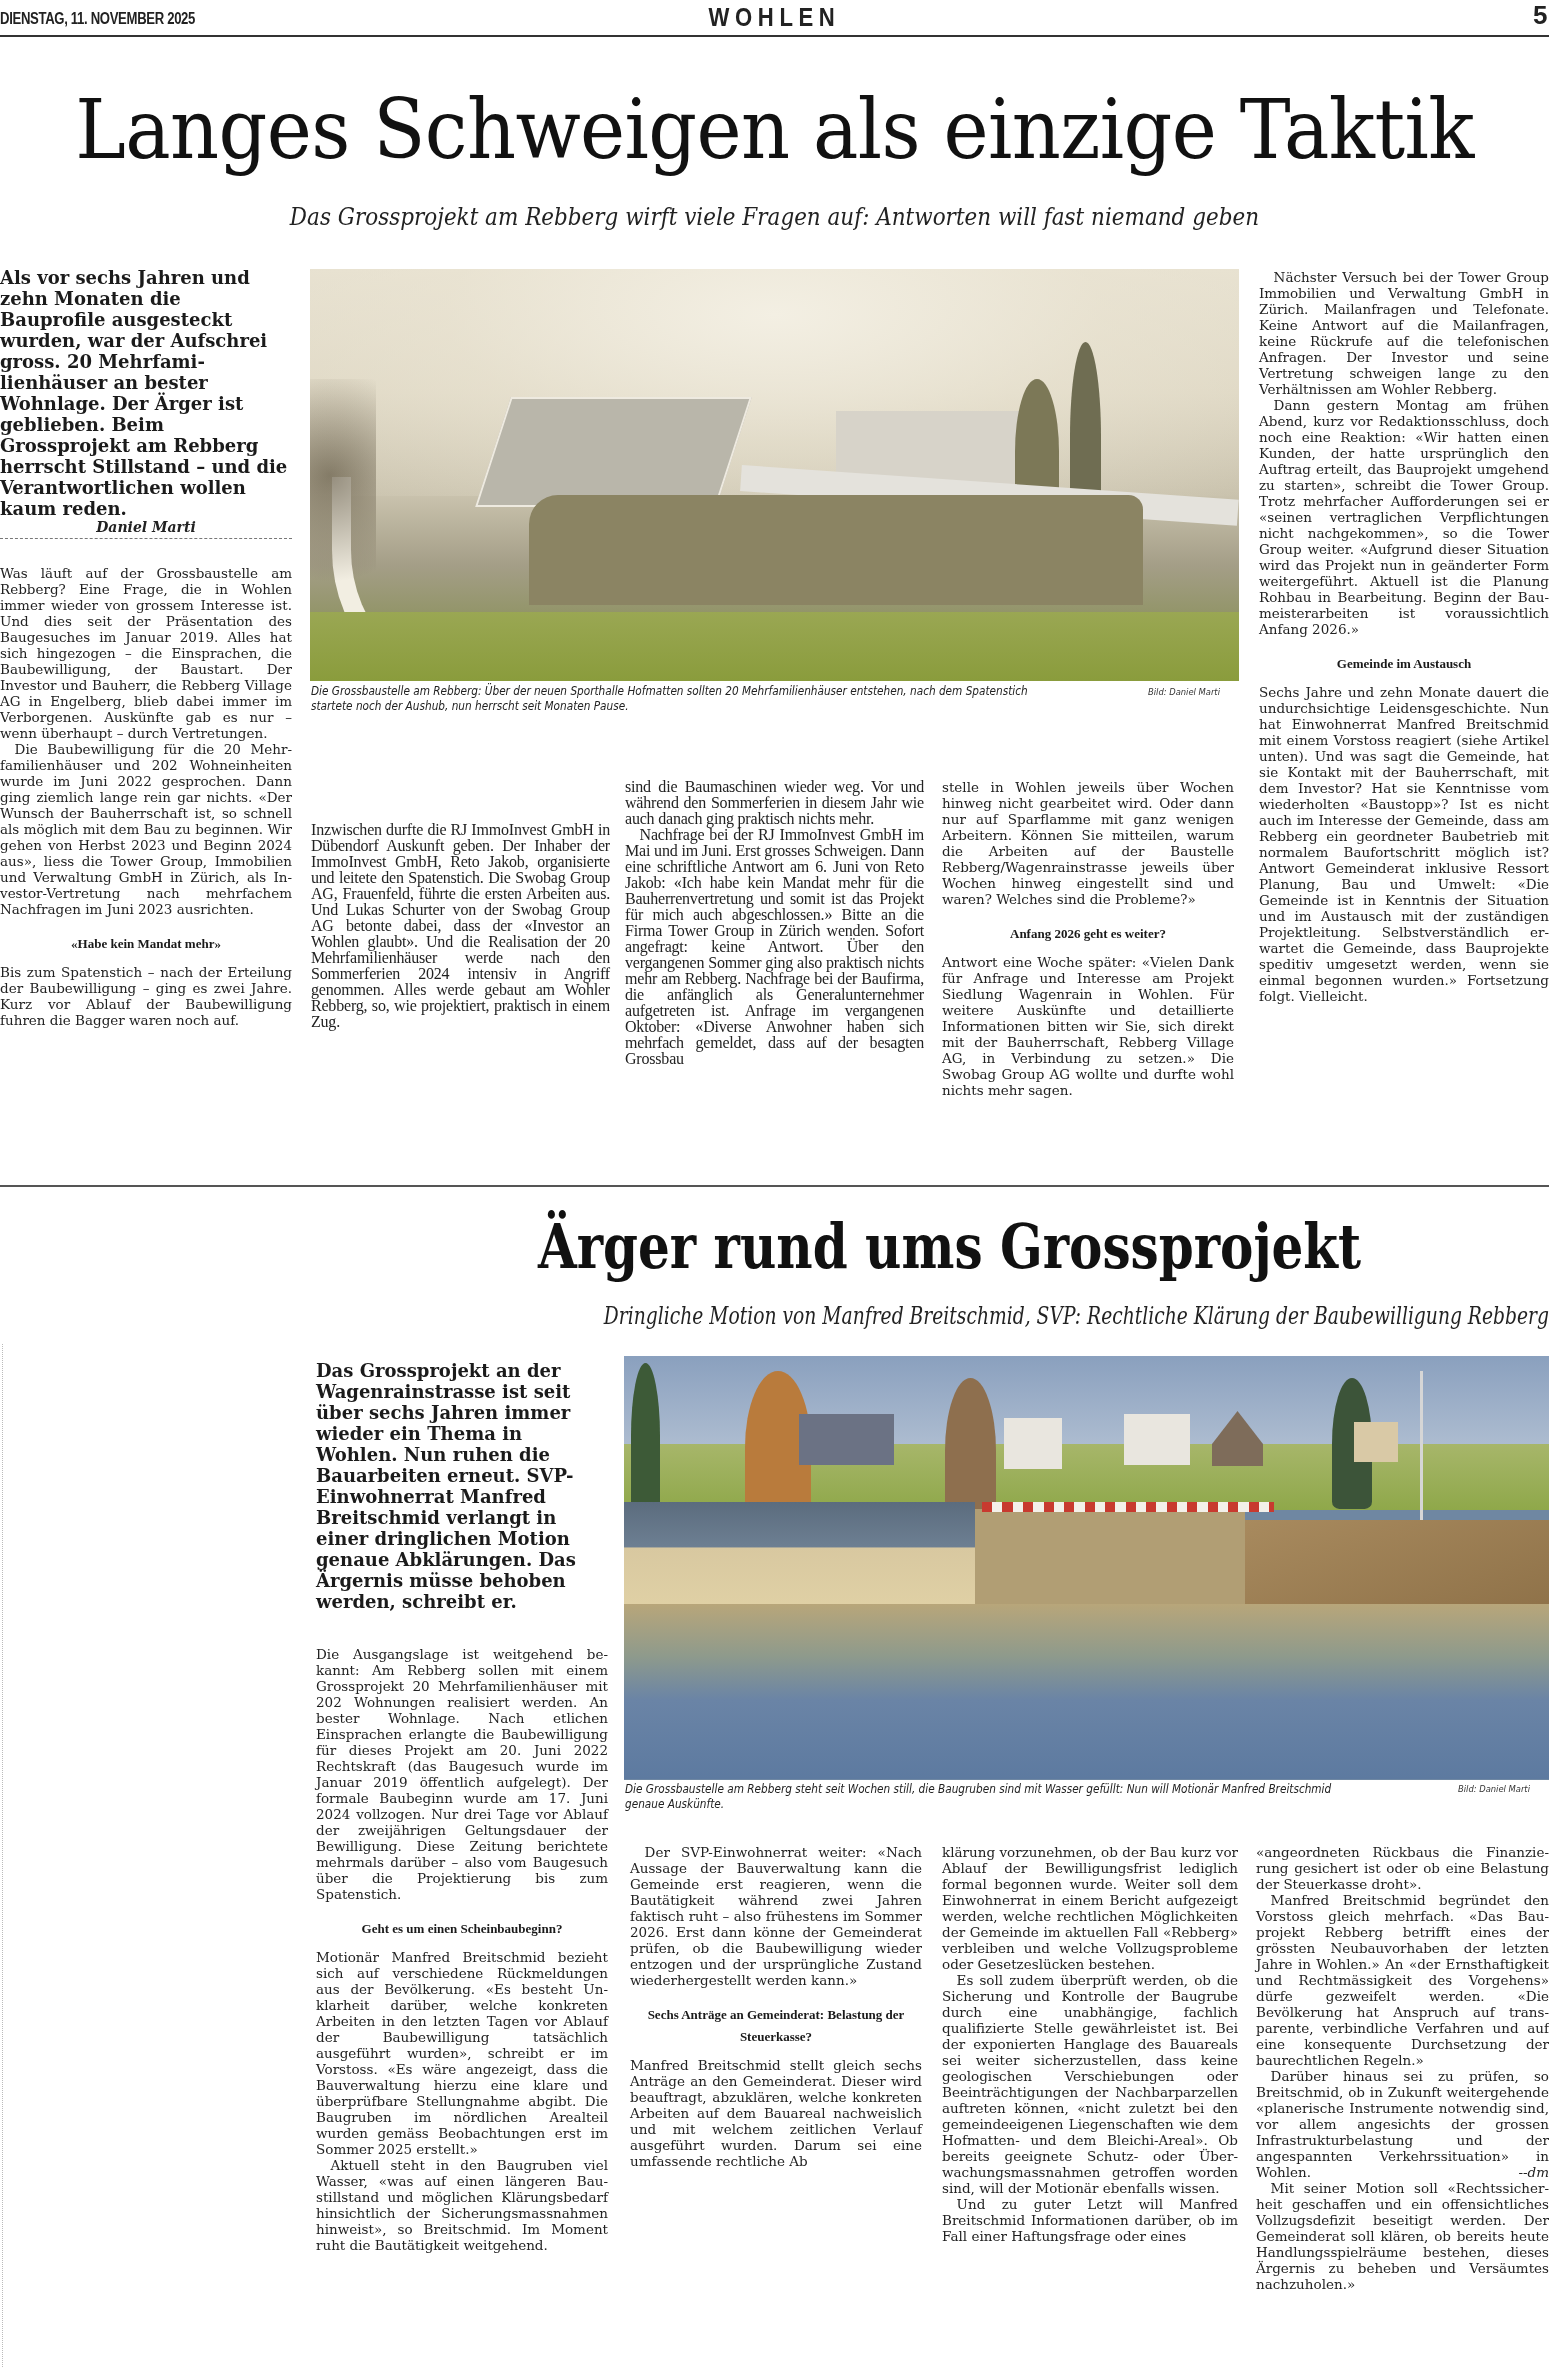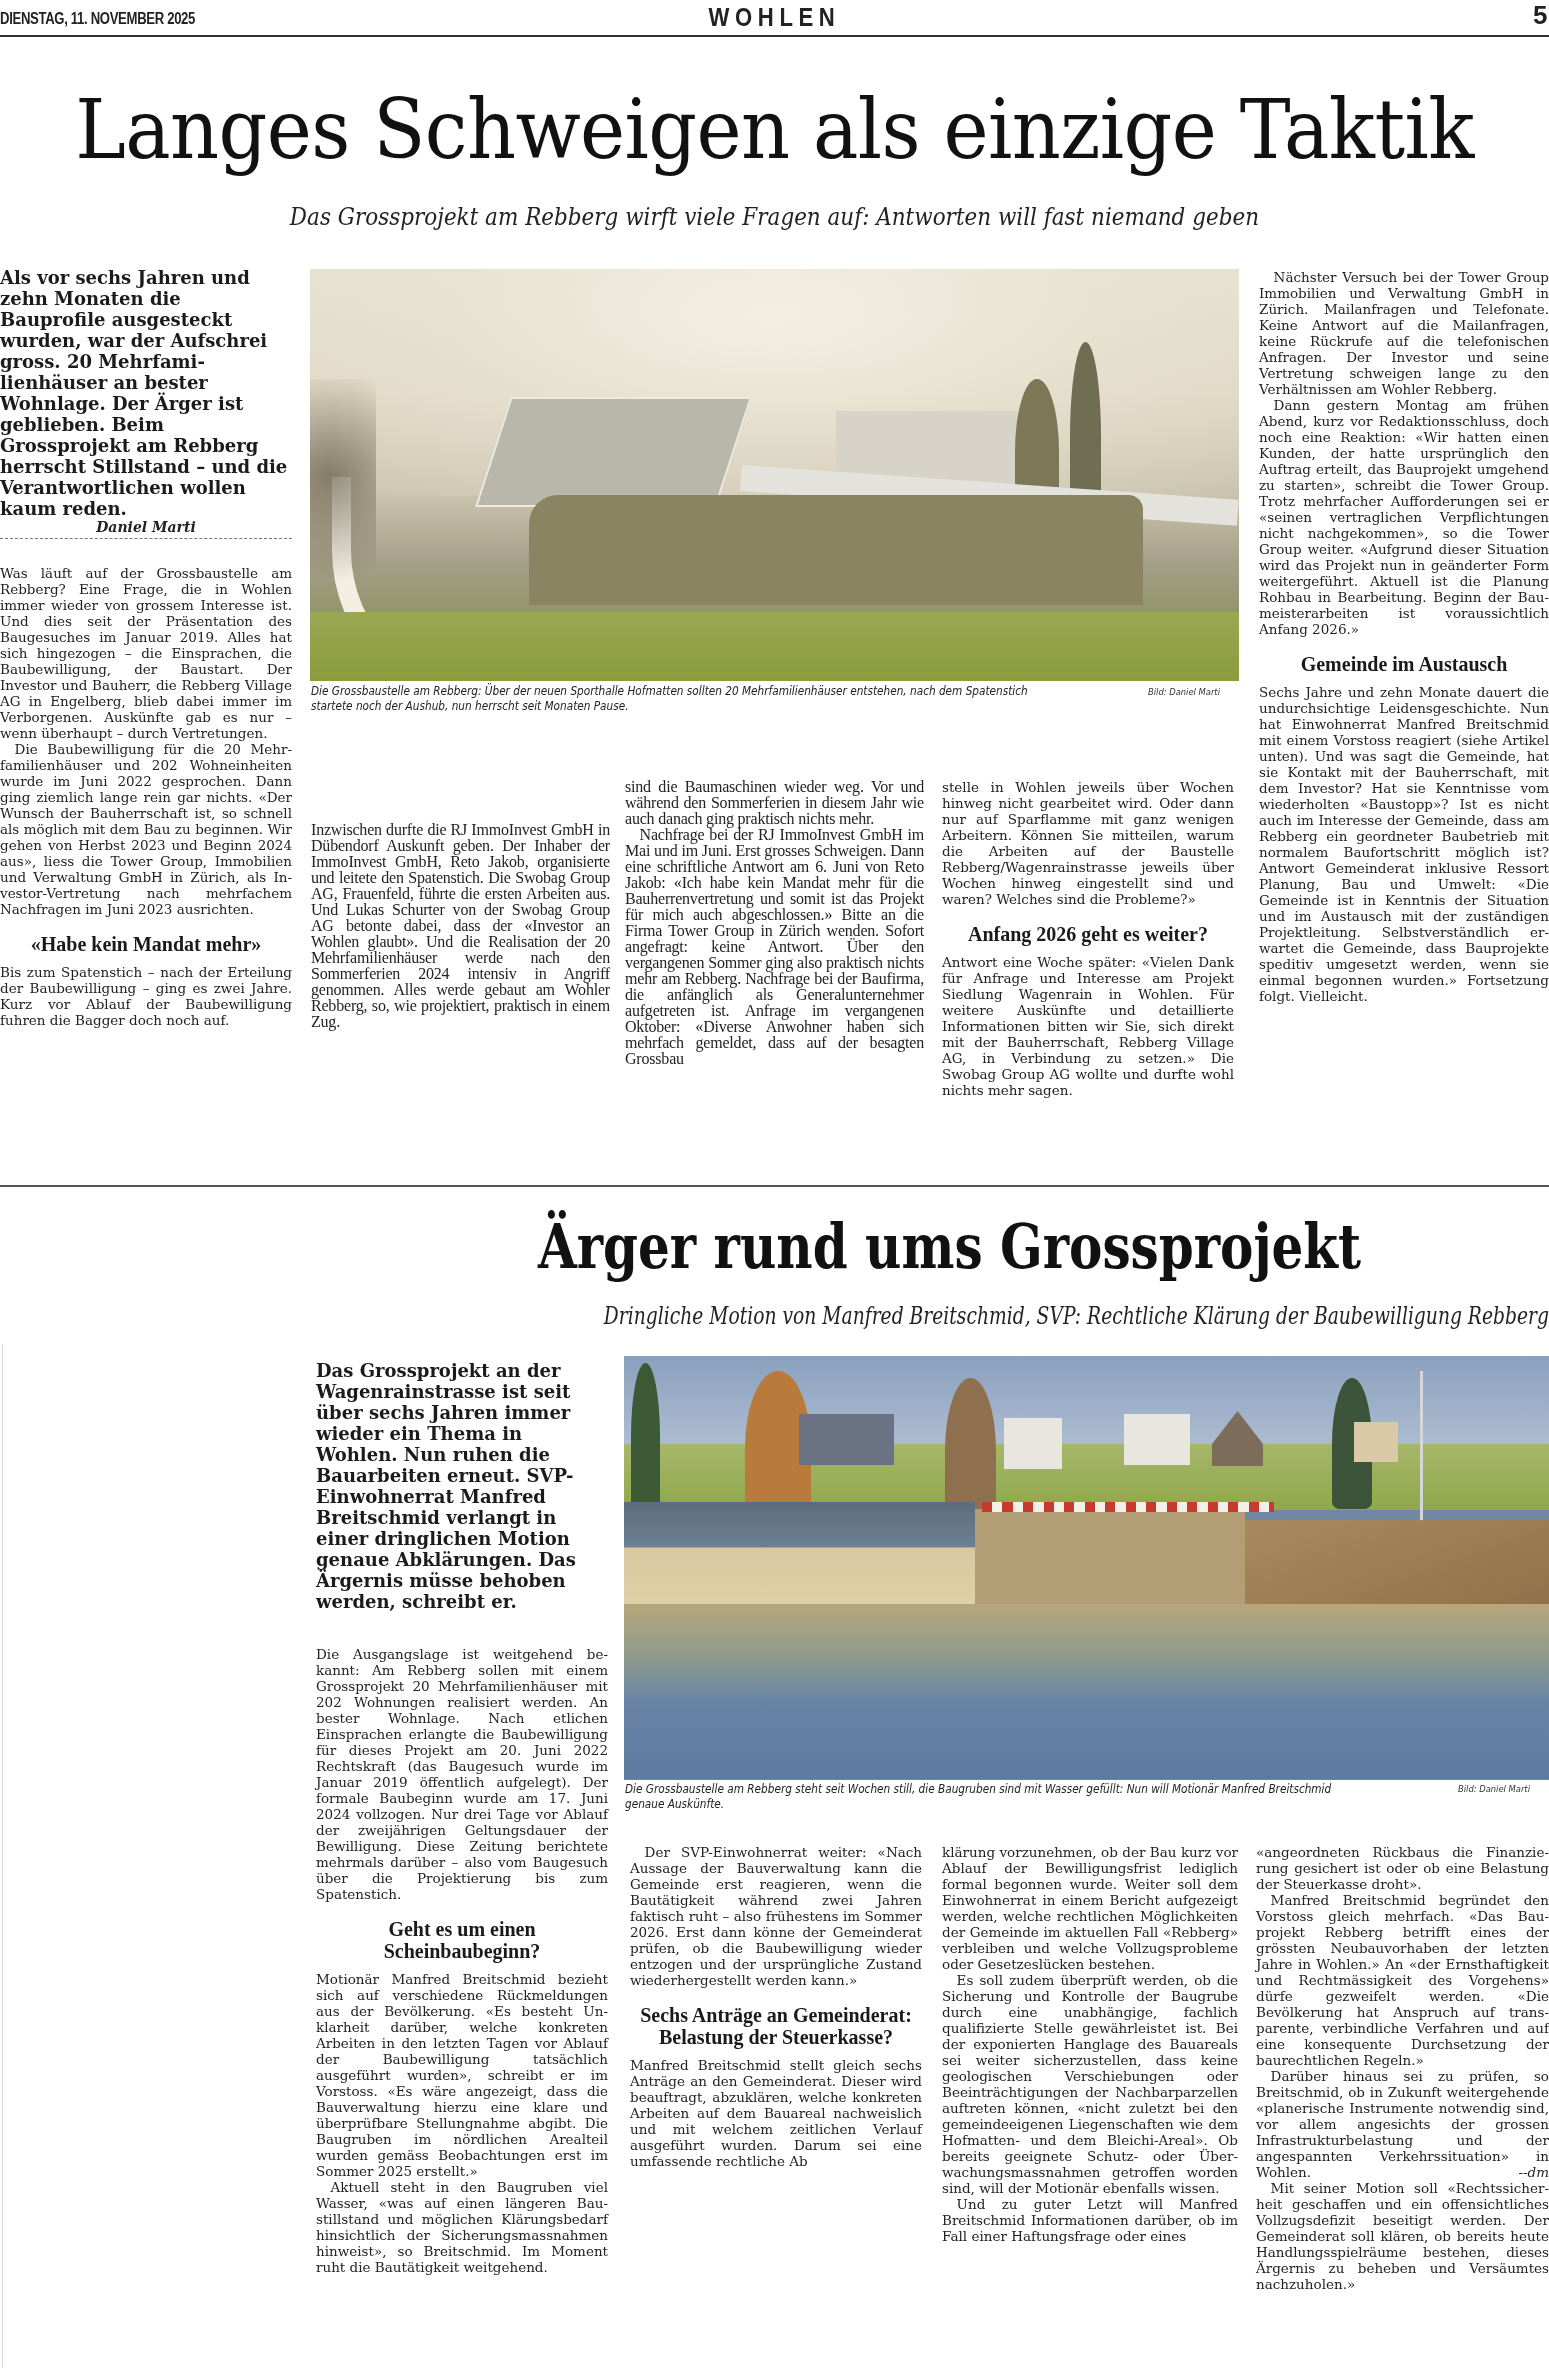--- a/index.html
+++ b/index.html
@@ -22,21 +22,21 @@
   .subhead2 { left: 321px; top: 1302px; width: 1228px; text-align: right; font-family: "DejaVu Serif", serif; font-style: italic; font-size: 23.4px; line-height: 29px; color: #222; transform: scaleX(0.8); transform-origin: right center; }
 
   .section-rule { left: 0; top: 1185px; width: 1549px; height: 1.5px; background: #555; }
 
   
   .lead { font-family: "DejaVu Serif", serif; font-weight: bold; font-size: 18px; line-height: 21px; color: #1b1b1b; }
   .col { font-family: "DejaVu Serif", serif; font-size: 13.5px; line-height: 16px; text-align: justify; hyphens: manual; color: #222; }
   .col.narrow { font-family: "Liberation Serif", serif; font-size: 16px; line-height: 16px; letter-spacing: -0.2px; }
   .col p { margin: 0; }
   .col p.indent { text-indent: 14.6px; }
-  .col h3 { font-family: "Liberation Serif", serif; font-weight: bold; font-size: 20px; line-height: 22px; text-align: center; margin: 16px 0 8.8px; color: #1a1a1a; }
+  .col h3 { font-family: "Liberation Serif", serif; font-weight: bold; font-size: 13px; line-height: 22px; text-align: center; margin: 16px 0 8.8px; color: #1a1a1a; }
 
   .byline { font-family: "DejaVu Serif", serif; font-style: italic; font-weight: bold; font-size: 14px; text-align: center; color: #222; }
   .dashrule { border-top: 1.5px dashed #777; height: 0; }
 
   .caption { font-family: "DejaVu Sans", sans-serif; font-style: italic; font-size: 11.7px; line-height: 15.3px; color: #222; transform: scaleX(0.9); transform-origin: left top; }
   .credit { font-family: "DejaVu Sans", sans-serif; font-style: italic; font-size: 8.4px; color: #333; }
   .signoff { float: right; font-style: italic; }
 
   
   .photo1 { left: 310px; top: 269px; width: 929px; height: 412px; overflow: hidden;
@@ -77,21 +77,21 @@
 <div class="abs subhead1">Das Grossprojekt am Rebberg wirft viele Fragen auf: Antworten will fast niemand geben</div>
 
 <div class="abs" style="left:0; top:267px; width:292px;">
   <p class="lead">Als vor sechs Jahren und zehn Monaten die Bauprofile aus­gesteckt wurden, war der Aufschrei gross. 20 Mehrfami­lienhäuser an bester Wohnlage. Der Ärger ist geblieben. Beim Grossprojekt am Rebberg herrscht Stillstand – und die Verantwortlichen wollen kaum reden.</p>
   <div class="byline" style="">Daniel Marti</div>
   <div class="dashrule" style="margin-top:2.9px;"></div>
   <div class="col" style="margin-top:26px;">
     <p>Was läuft auf der Grossbaustelle am Rebberg? Eine Frage, die in Wohlen immer wieder von grossem Interesse ist. Und dies seit der Präsentation des Baugesuches im Januar 2019. Alles hat sich hingezogen – die Einsprachen, die Baubewilligung, der Baustart. Der Investor und Bauherr, die Rebberg Vil­lage AG in Engelberg, blieb dabei im­mer im Verborgenen. Auskünfte gab es nur – wenn überhaupt – durch Vertre­tungen.</p>
     <p class="indent">Die Baubewilligung für die 20 Mehr­familienhäuser und 202 Wohnein­heiten wurde im Juni 2022 gespro­chen. Dann ging ziemlich lange rein gar nichts. «Der Wunsch der Bauherr­schaft ist, so schnell als möglich mit dem Bau zu beginnen. Wir gehen von Herbst 2023 und Beginn 2024 aus», liess die Tower Group, Immobilien und Verwaltung GmbH in Zürich, als In­vestor-Vertretung nach mehrfachem Nachfragen im Juni 2023 ausrichten.</p>
     <h3>«Habe kein Mandat mehr»</h3>
-    <p>Bis zum Spatenstich – nach der Ertei­lung der Baubewilligung – ging es zwei Jahre. Kurz vor Ablauf der Baubewilli­gung fuhren die Bagger doch noch auf.</p>
+    <p>Bis zum Spatenstich – nach der Ertei­lung der Baubewilligung – ging es zwei Jahre. Kurz vor Ablauf der Baubewilli­gung fuhren die Bagger waren noch auf.</p>
   </div>
 </div>
 
 <div class="abs photo1">
   <div class="haze"></div>
   <div class="hall"></div>
   <div class="houses"></div>
   <div class="tree2"></div>
   <div class="tree1"></div>
   <div class="fence"></div>

